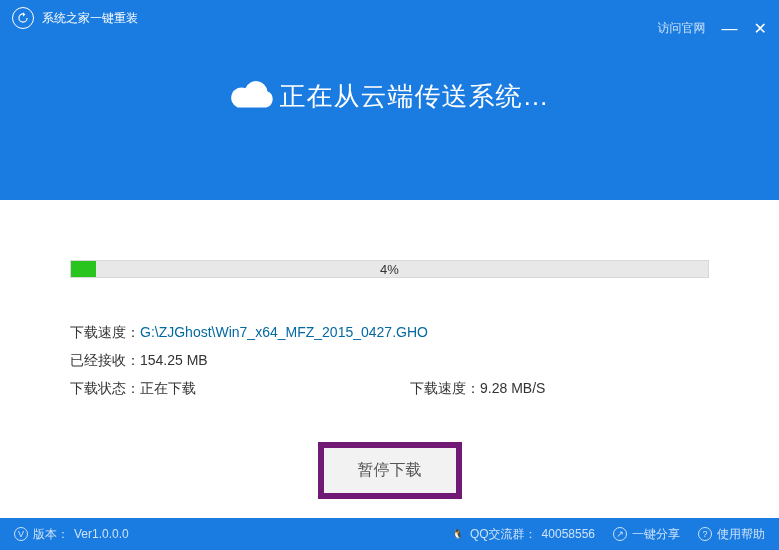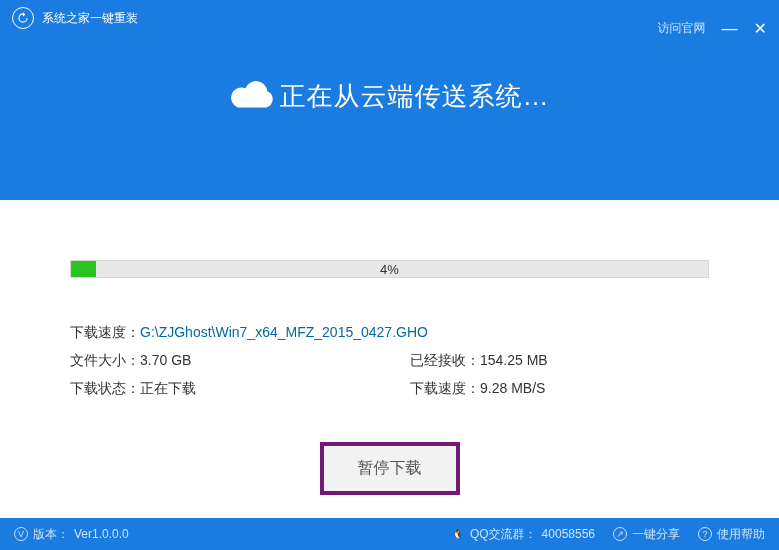--- a/index.html
+++ b/index.html
@@ -24,21 +24,21 @@
 .progress-fill { height: 100%; background: #2ac41f; }
 .progress-label { position: absolute; top: 0; left: 0; right: 0; text-align: center; font-size: 13px; line-height: 18px; color: #333; }
 
 .details { font-size: 14px; color: #333; line-height: 2; }
 .row { display: flex; }
 .row .left { width: 340px; }
 .lbl { color: #333; }
 .path-link { color: #0369a1; cursor: pointer; }
 
 .action { text-align: center; margin-top: 40px; }
-.pause-btn { background: #f2f2f2; border: 4px solid #701a75; padding: 12px 34px; font-size: 16px; color: #555; cursor: pointer; font-family: inherit; }
+.pause-btn { background: #f2f2f2; border: 6px solid #701a75; padding: 12px 34px; font-size: 16px; color: #555; cursor: pointer; font-family: inherit; }
 
 .footer { position: absolute; bottom: 0; left: 0; right: 0; height: 32px; background: #1a7be1; color: #cde3f9; display: flex; align-items: center; padding: 0 14px; font-size: 12px; gap: 18px; }
 .footer .spacer { flex: 1; }
 .footer-item { display: flex; align-items: center; gap: 5px; cursor: pointer; }
 .footer-item.version { cursor: default; }
 .f-icon { width: 14px; height: 14px; border: 1px solid #cde3f9; border-radius: 50%; display: flex; align-items: center; justify-content: center; font-size: 9px; color: #cde3f9; }
 .f-icon.no-border { border: none; }
 </style>
 </head>
 <body>
@@ -75,23 +75,20 @@
       <div class="progress-label">4%</div>
     </div>
   </div>
 
   <div class="details">
     <div class="row">
       <span class="lbl">下载速度：</span>
       <span class="path-link">G:\ZJGhost\Win7_x64_MFZ_2015_0427.GHO</span>
     </div>
     <div class="row">
-      <div class="left">
-        <span class="lbl">文件大小：</span><span>3.70 GB</span>
-      </div>
       <div>
         <span class="lbl">已经接收：</span><span>154.25 MB</span>
       </div>
     </div>
     <div class="row">
       <div class="left">
         <span class="lbl">下载状态：</span><span>正在下载</span>
       </div>
       <div>
         <span class="lbl">下载速度：</span><span>9.28 MB/S</span>

